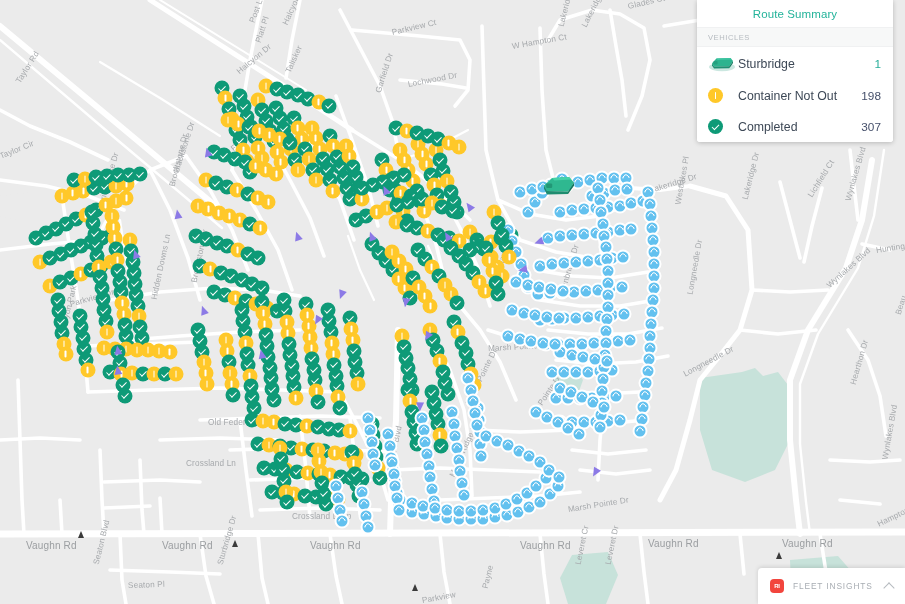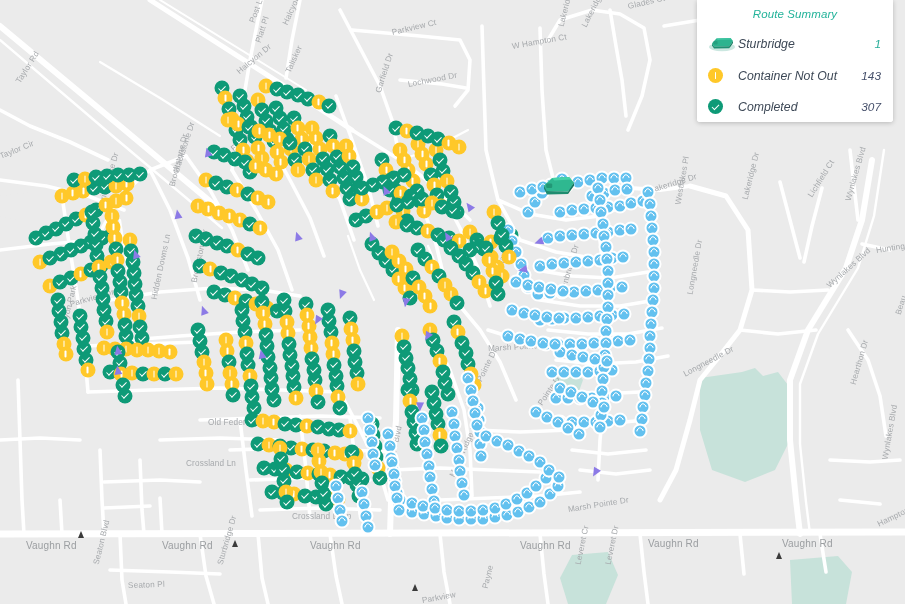--- a/index.html
+++ b/index.html
@@ -81,21 +81,20 @@
 
   
   #route-panel {
     position: absolute;
     top: 0; left: 697px;
     width: 196px;
     background: #ffffff;
     border-radius: 0 0 3px 3px;
     box-shadow: 0 1px 5px rgba(0,0,0,.22);
     overflow: hidden;
-    font-style: italic;
   }
   .panel-title {
     text-align: center;
     color: #23b39a;
     font-size: 11.5px;
     padding: 8px 0 7px;
     letter-spacing: .1px;
   }
   .section-head {
     background: #f7f8f8;
@@ -1177,20 +1176,21 @@
           <path d="M5 19.4 L26 19 L26 16.5 L5 16 Z" fill="#1e8c6f"></path>
           <path d="M26 19 L32 10.8 L32 7.5 L26 16.5 Z" fill="#15775c"></path>
           <path d="M10 3 L27 2 L29.6 4.6 L12.4 5.6 Z" fill="#45d3a8"></path>
           <rect x="4.2" y="8.4" width="6" height="4.6" rx="1.2" fill="#1a8065" opacity=".6"></rect>
         </svg></div>
     </div>
 
   <div id="route-panel">
     <div class="panel-title">Route Summary</div>
 
+    <div class="section-head">VEHICLES</div>
 
     <div class="row vehicle">
       <div class="ricon">
         <svg width="28" height="17" viewBox="0 0 28 17" xmlns="http://www.w3.org/2000/svg">
           <ellipse cx="14" cy="12" rx="13" ry="4.2" fill="#2f9e84" opacity=".25"></ellipse>
           <path d="M6 11.5 L4 8.2 L8.4 3.4 L22.5 3.0 L25 6.0 L21.4 11.2 Z" fill="#2db38f"></path>
           <path d="M6 11.5 L4 8.2 L4 10.4 L6 13.4 Z" fill="#1f8f72"></path>
           <path d="M6 13.4 L21.4 13.2 L21.4 11.2 L6 11.5 Z" fill="#1f8f72"></path>
           <path d="M21.4 13.2 L25 8.0 L25 6.0 L21.4 11.2 Z" fill="#16795f"></path>
           <path d="M8.4 3.4 L22.5 3.0 L23.8 4.6 L9.6 5.0 Z" fill="#3fc6a2"></path>
@@ -1200,27 +1200,34 @@
       <div class="rlabel">Sturbridge</div>
       <div class="rcount">1</div>
     </div>
 
 
     <div class="row">
       <div class="ricon">
         <div class="dot out"></div>
       </div>
       <div class="rlabel">Container Not Out</div>
-      <div class="rcount">143</div>
+      <div class="rcount">198</div>
     </div>
 
 
     <div class="row">
       <div class="ricon">
         <div class="dot done"></div>
       </div>
       <div class="rlabel">Completed</div>
       <div class="rcount">307</div>
     </div>
   </div>
 
+  <div id="fleet-insights">
+    <div id="fi-logo">
+      <span>RI</span>
+    </div>
+    <div id="fi-text">FLEET INSIGHTS</div>
+    <div id="fi-chevron"></div>
+  </div>
 
 </div>
 
 </body></html>

